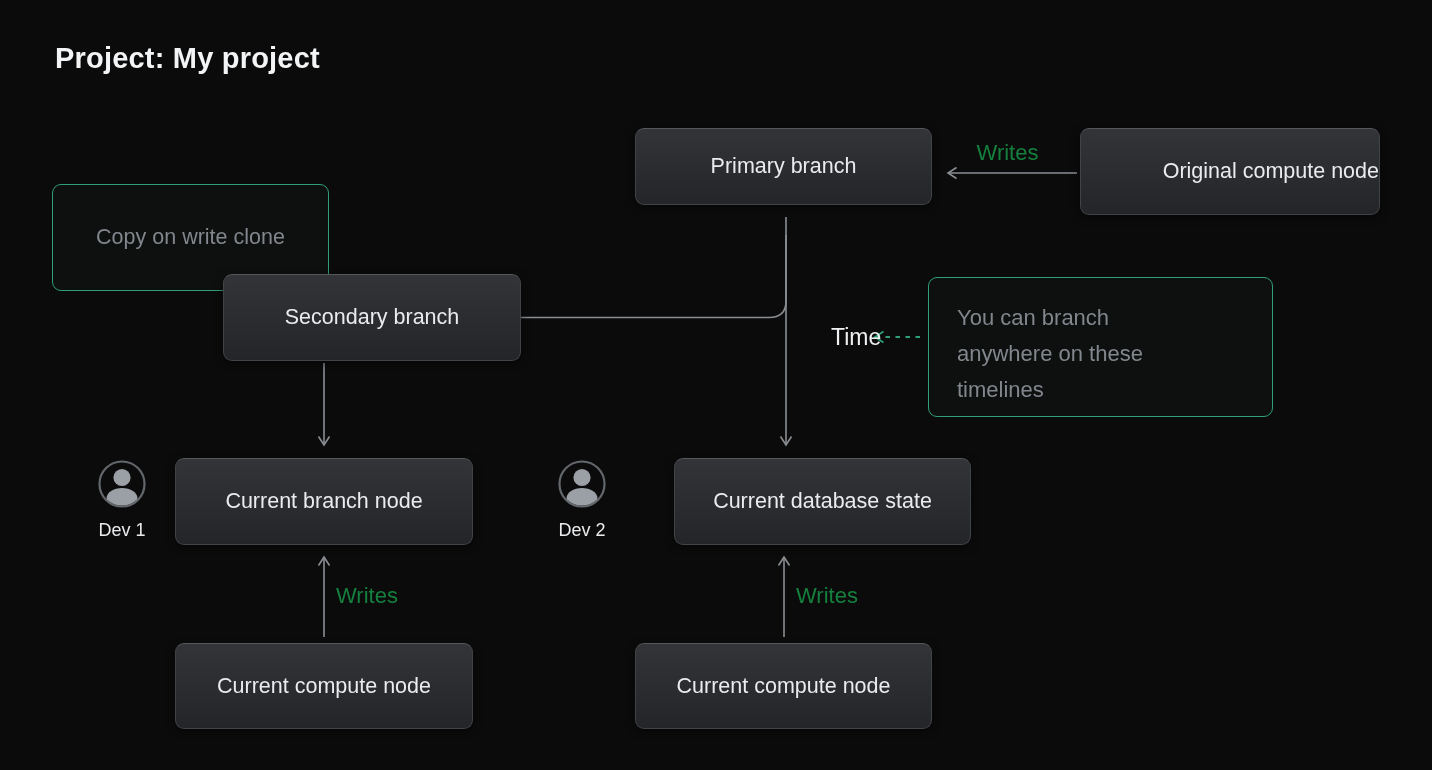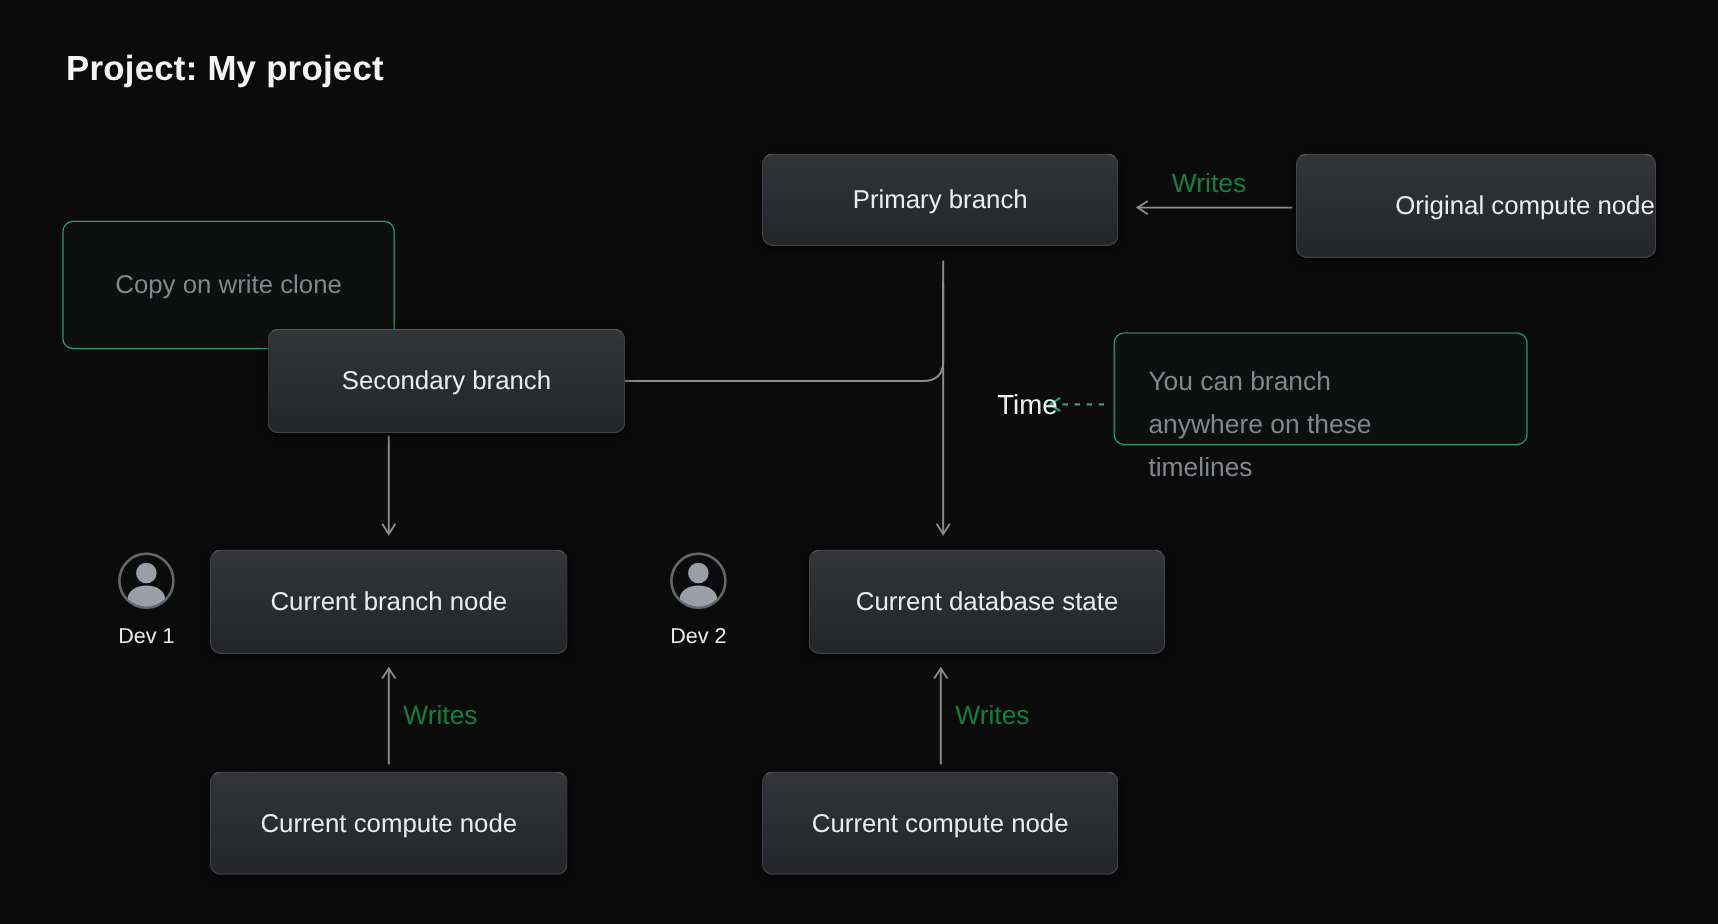--- a/index.html
+++ b/index.html
@@ -86,21 +86,21 @@
   </div>
 
   <div class="node node--solid" style="left:1080px;top:128px;width:300px;height:87px;justify-content:flex-end;">
     <span>Original compute node</span>
   </div>
 
   <div class="node node--solid" style="left:175px;top:274px;width:298px;height:87px;margin-left:48px;">
     <span>Secondary branch</span>
   </div>
 
-  <div class="node node--green node--note" style="left:928px;top:277px;width:345px;height:94px;">
+  <div class="node node--green node--note" style="left:928px;top:277px;width:345px;height:140px;">
     <span class="note-text">You can branch anywhere on these timelines</span>
   </div>
 
   <div class="node node--solid" style="left:175px;top:458px;width:298px;height:87px;">
     <span>Current branch node</span>
   </div>
 
   <div class="node node--solid" style="left:635px;top:458px;width:297px;height:87px;margin-left:39px;">
     <span>Current database state</span>
   </div>

